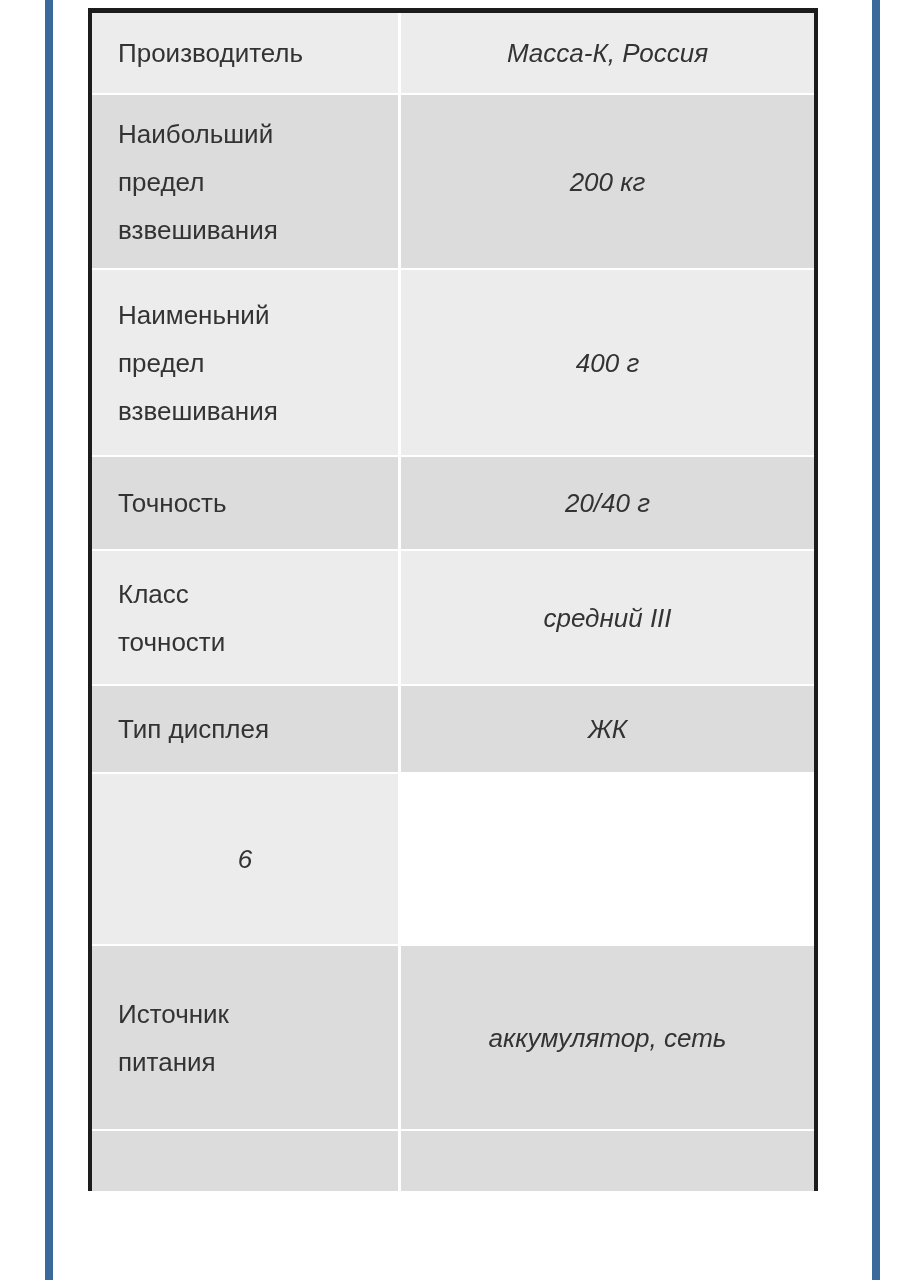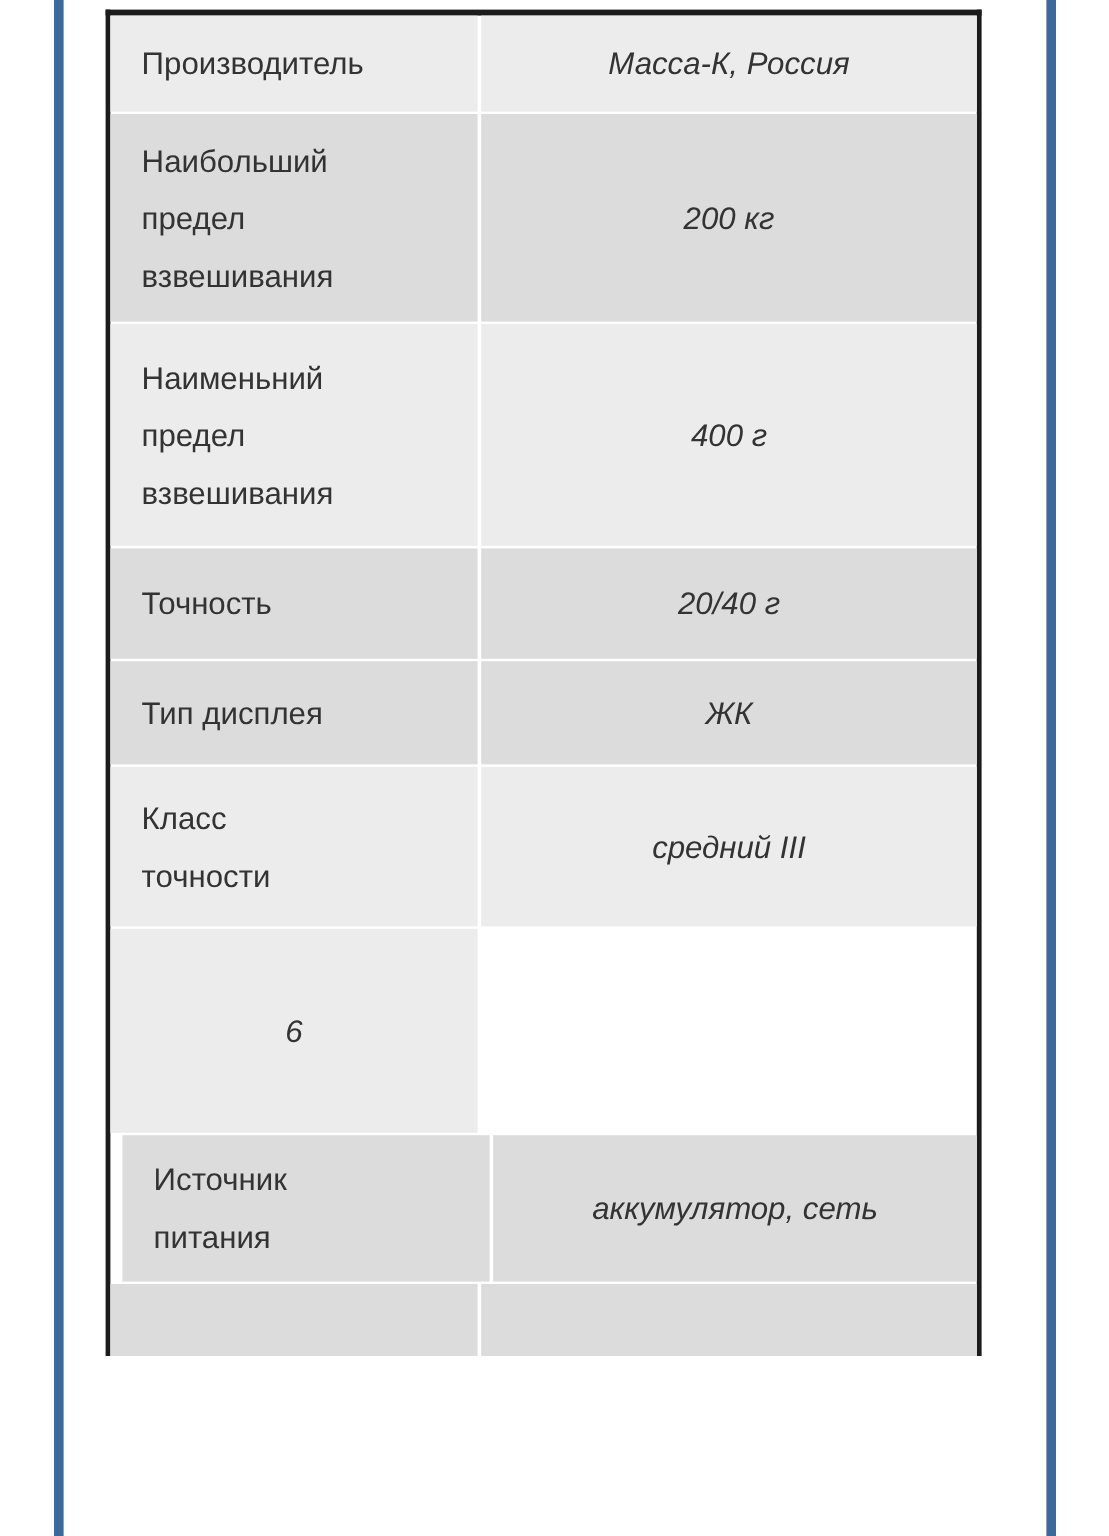--- a/index.html
+++ b/index.html
@@ -48,21 +48,21 @@
   .row.light .cell { background: var(--row-light); }
   .row.dark  .cell { background: var(--row-dark); }
 
   .r1  { height: 80px; }
   .r2  { height: 173px; }
   .r3  { height: 185px; }
   .r4  { height: 92px; }
   .r5  { height: 133px; }
   .r6  { height: 86px; }
   .r7  { height: 170px; }
-  .r8  { height: 122px; padding-left: 10px; }
+  .r8  { height: 183px; }
   .r9  { height: 173px; }
   .r10 { height: 60px; }
 
   .cell {
     display: flex;
     align-items: center;
     color: var(--text);
     font-size: 26px;
     line-height: 48px;
   }
@@ -119,36 +119,36 @@
 
   <div class="row dark r4">
     <div class="cell label">
       <span>Точность</span>
     </div>
     <div class="cell value">
       <span>20/40 г</span>
     </div>
   </div>
 
-  <div class="row dark r6">
-    <div class="cell label">
-      <span>Тип дисплея</span>
-    </div>
-    <div class="cell value">
-      <span>ЖК</span>
-    </div>
-  </div>
-
   <div class="row light r5">
     <div class="cell label">
       <span>Класс
 точности</span>
     </div>
     <div class="cell value">
       <span>средний III</span>
+    </div>
+  </div>
+
+  <div class="row dark r6">
+    <div class="cell label">
+      <span>Тип дисплея</span>
+    </div>
+    <div class="cell value">
+      <span>ЖК</span>
     </div>
   </div>
 
   <div class="row light r7">
     <div class="cell value">
       <span>6</span>
     </div>
   </div>
 
   <div class="row dark r8">

